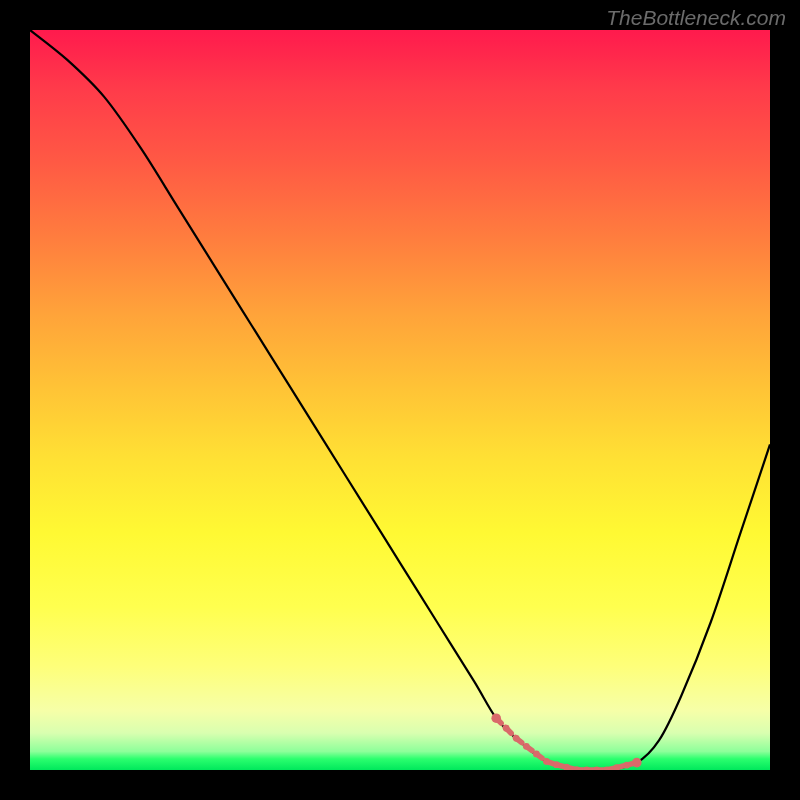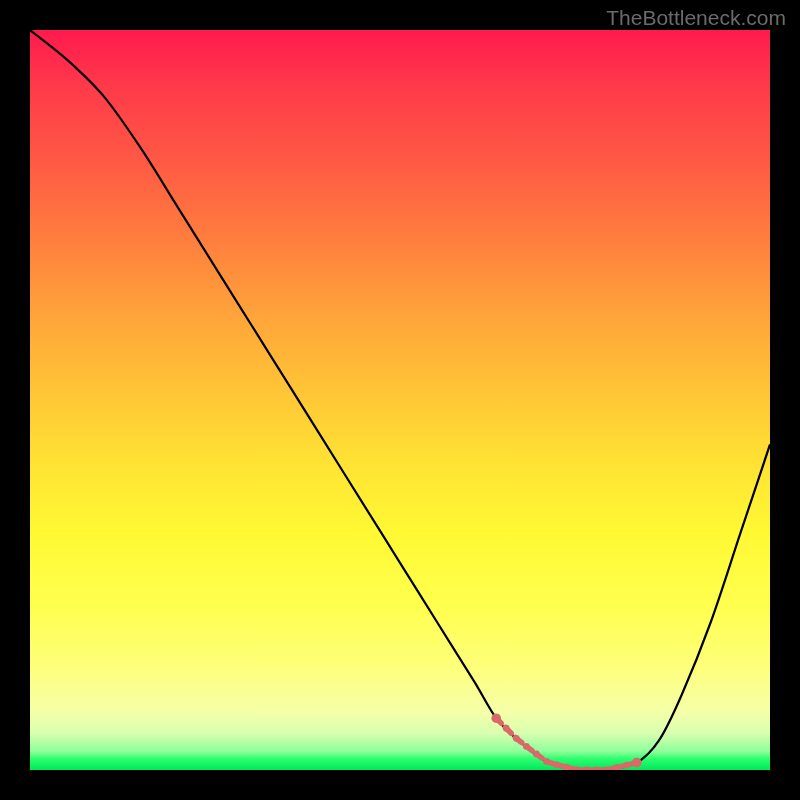--- a/index.html
+++ b/index.html
@@ -12,20 +12,21 @@
     overflow: hidden;
   }
   .watermark {
     position: absolute;
     top: 6px;
     right: 14px;
     color: #6b6b6b;
     font-size: 21px;
     font-weight: 500;
     z-index: 10;
+    font-style: italic;
   }
   .plot-area {
     position: absolute;
     left: 30px;
     top: 30px;
     width: 740px;
     height: 740px;
     background: linear-gradient(to bottom,
       #ff1a4d 0%,
       #ff3b4a 8%,

